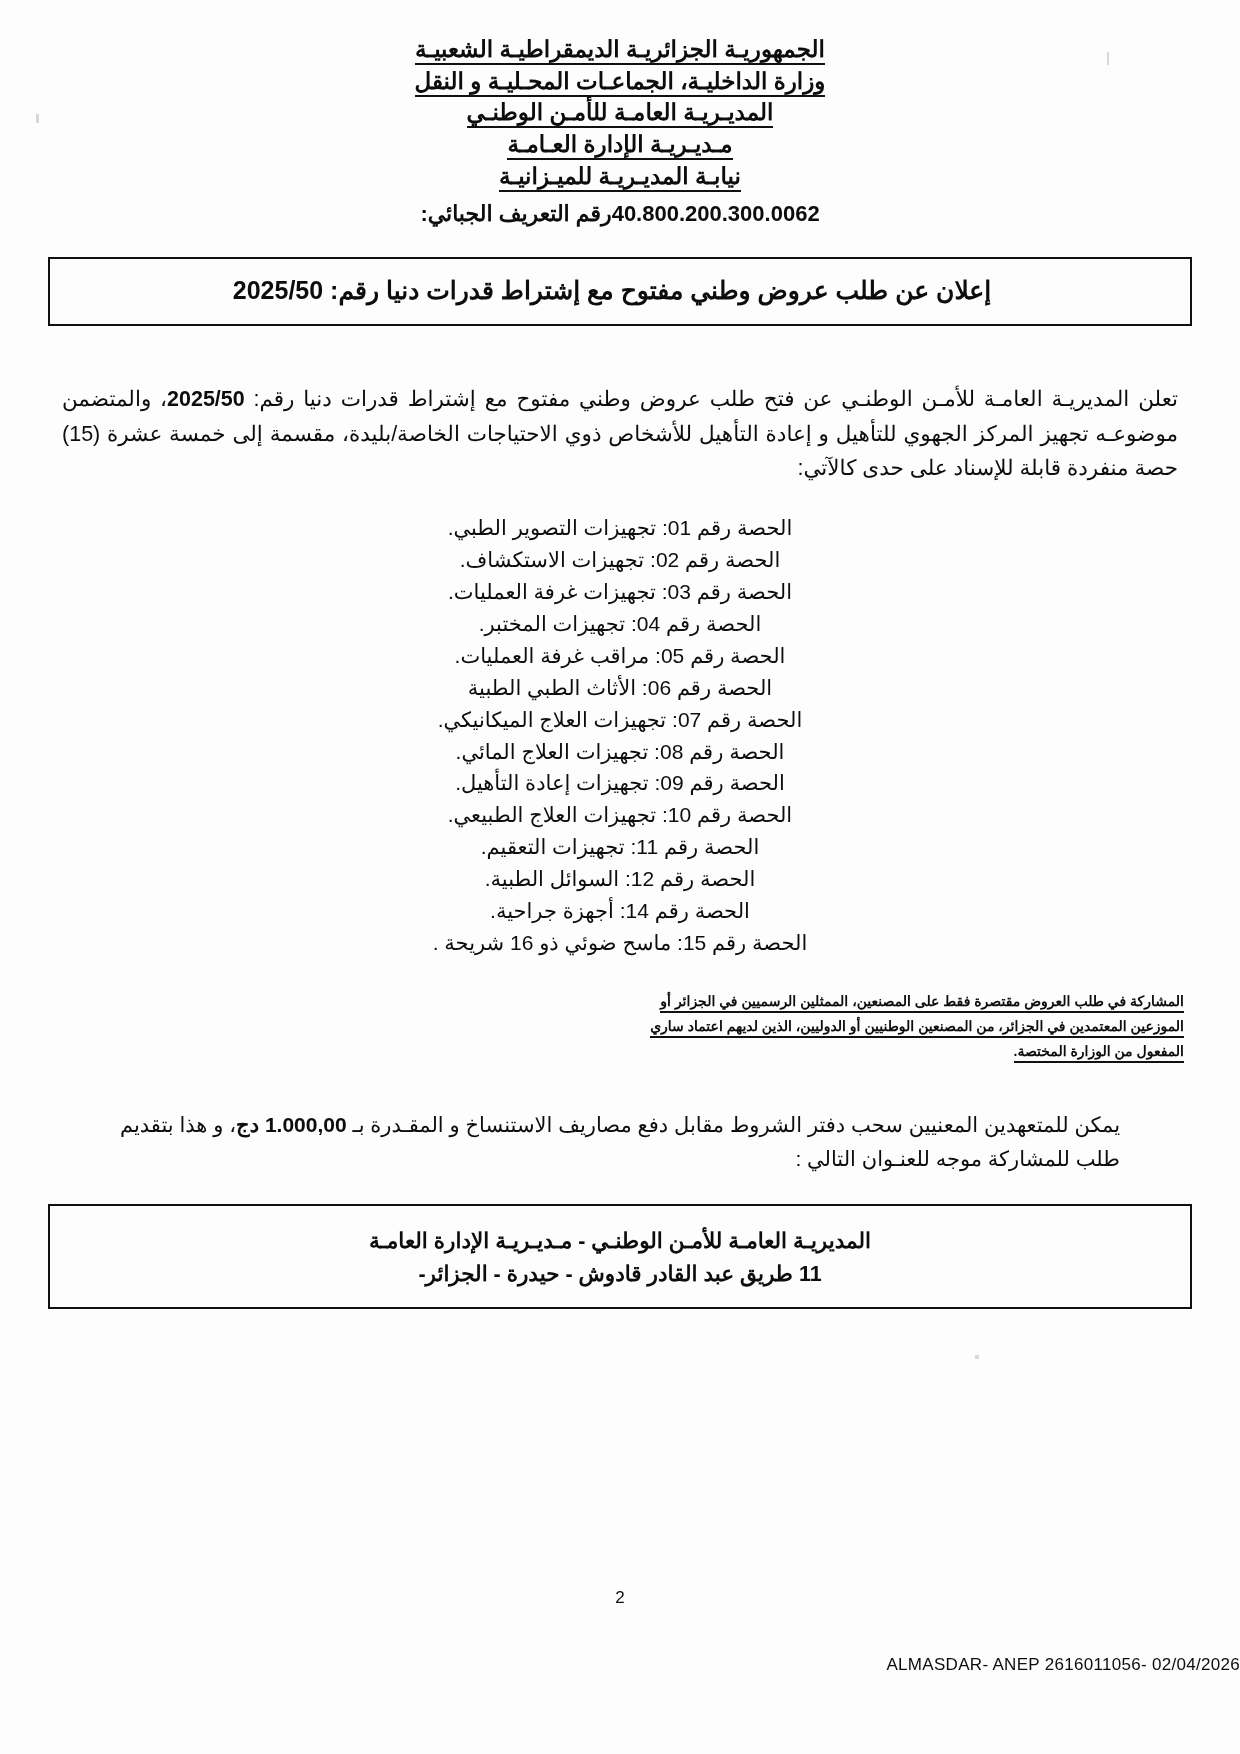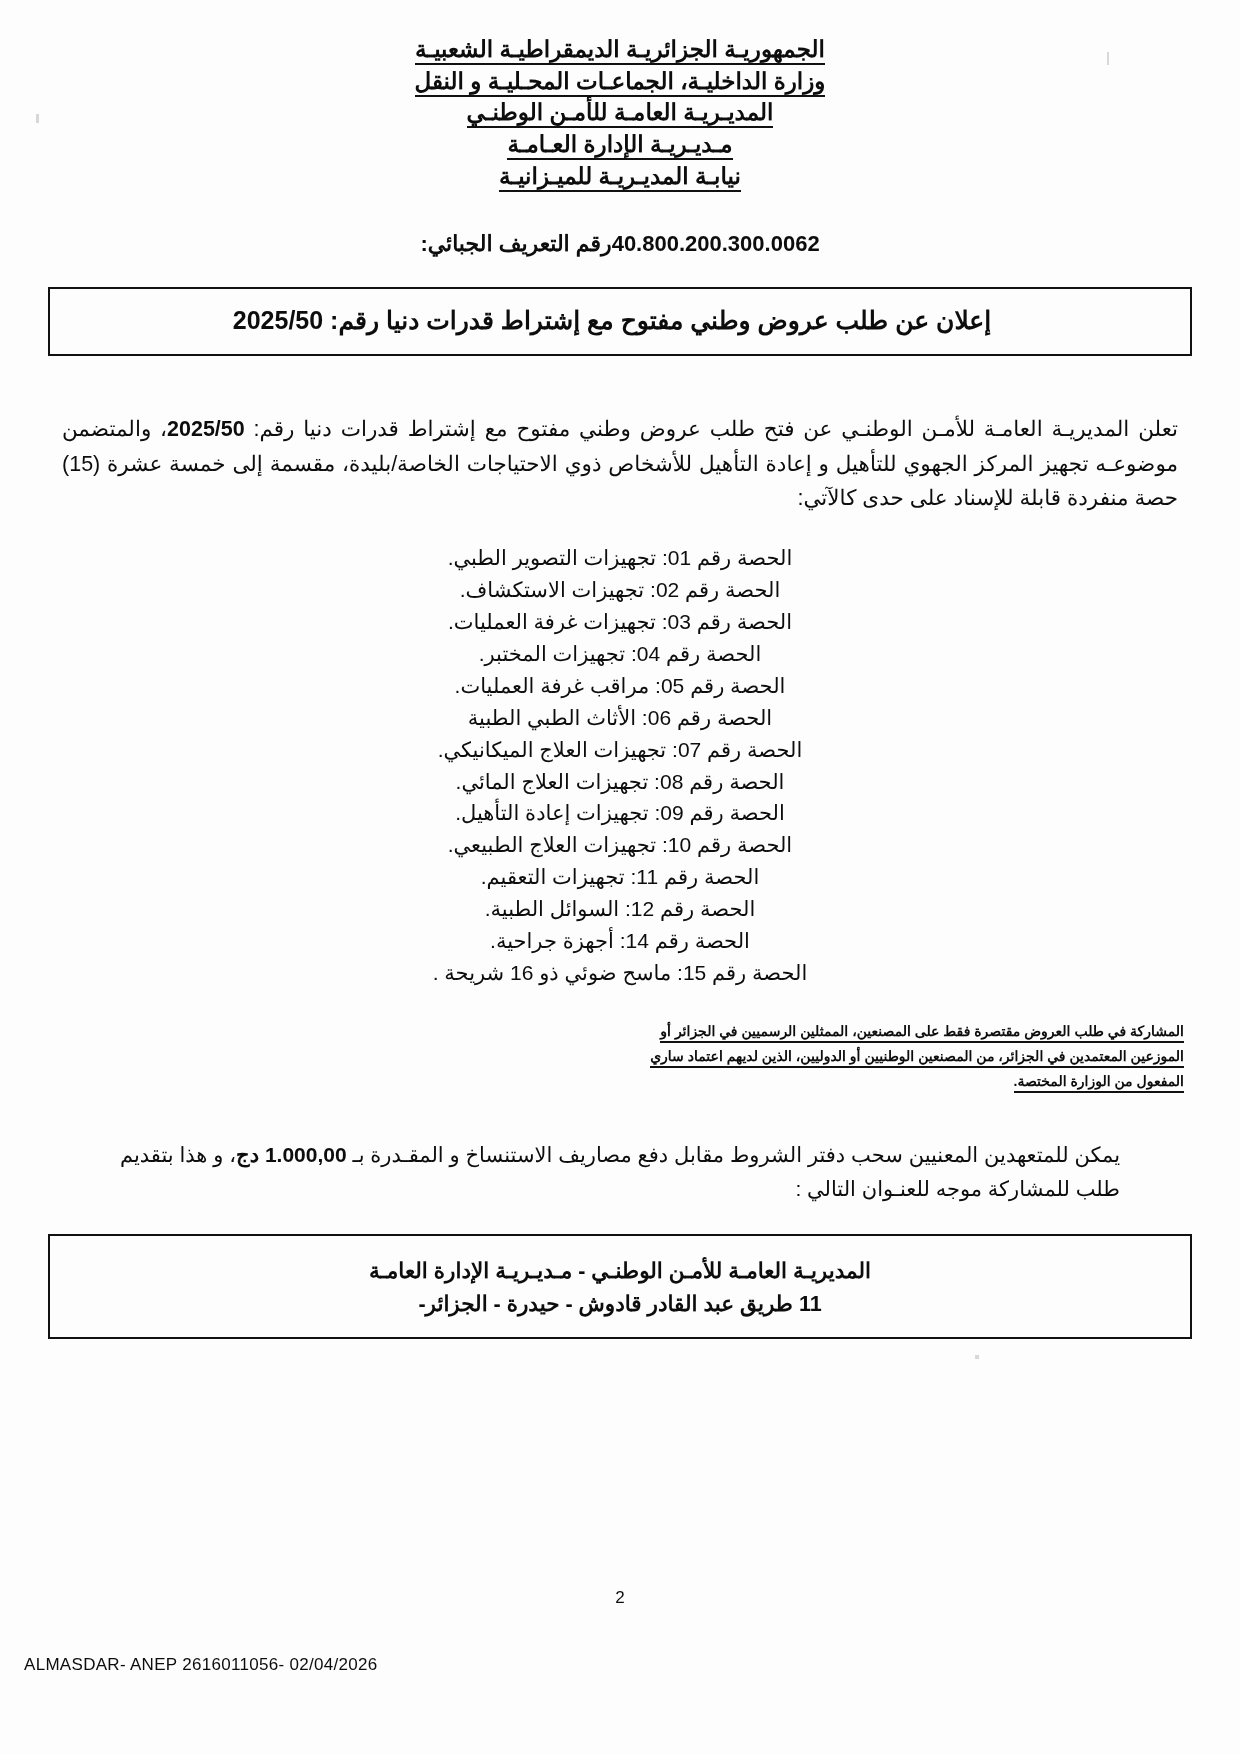--- a/index.html
+++ b/index.html
@@ -34,21 +34,21 @@
   }
   .header-line span.u {
     border-bottom: 2px solid #111;
     padding-bottom: 1px;
   }
 
   .tax-line {
     text-align: center;
     font-weight: bold;
     font-size: 22px;
-    margin-top: 38px;
+    margin-top: 8px;
     direction: rtl;
   }
   .tax-line .num { direction: ltr; unicode-bidi: embed; }
 
   
   .title-box {
     margin: 30px 48px 0 48px;
     border: 2px solid #111;
     padding: 14px 26px 16px 10px;
     text-align: center;
@@ -123,21 +123,21 @@
     position: absolute;
     left: 0; right: 0;
     top: 1588px;
     text-align: center;
     font-size: 17px;
   }
   .footer-ref {
     position: absolute;
     left: 0; right: 0;
     top: 1655px;
-    text-align: left;
+    text-align: right;
     font-size: 17px;
     direction: ltr;
     letter-spacing: 0.3px;
     padding-left: 24px;
   }
 
   
   .speck {
     position: absolute;
     background: #b9b9b9;

